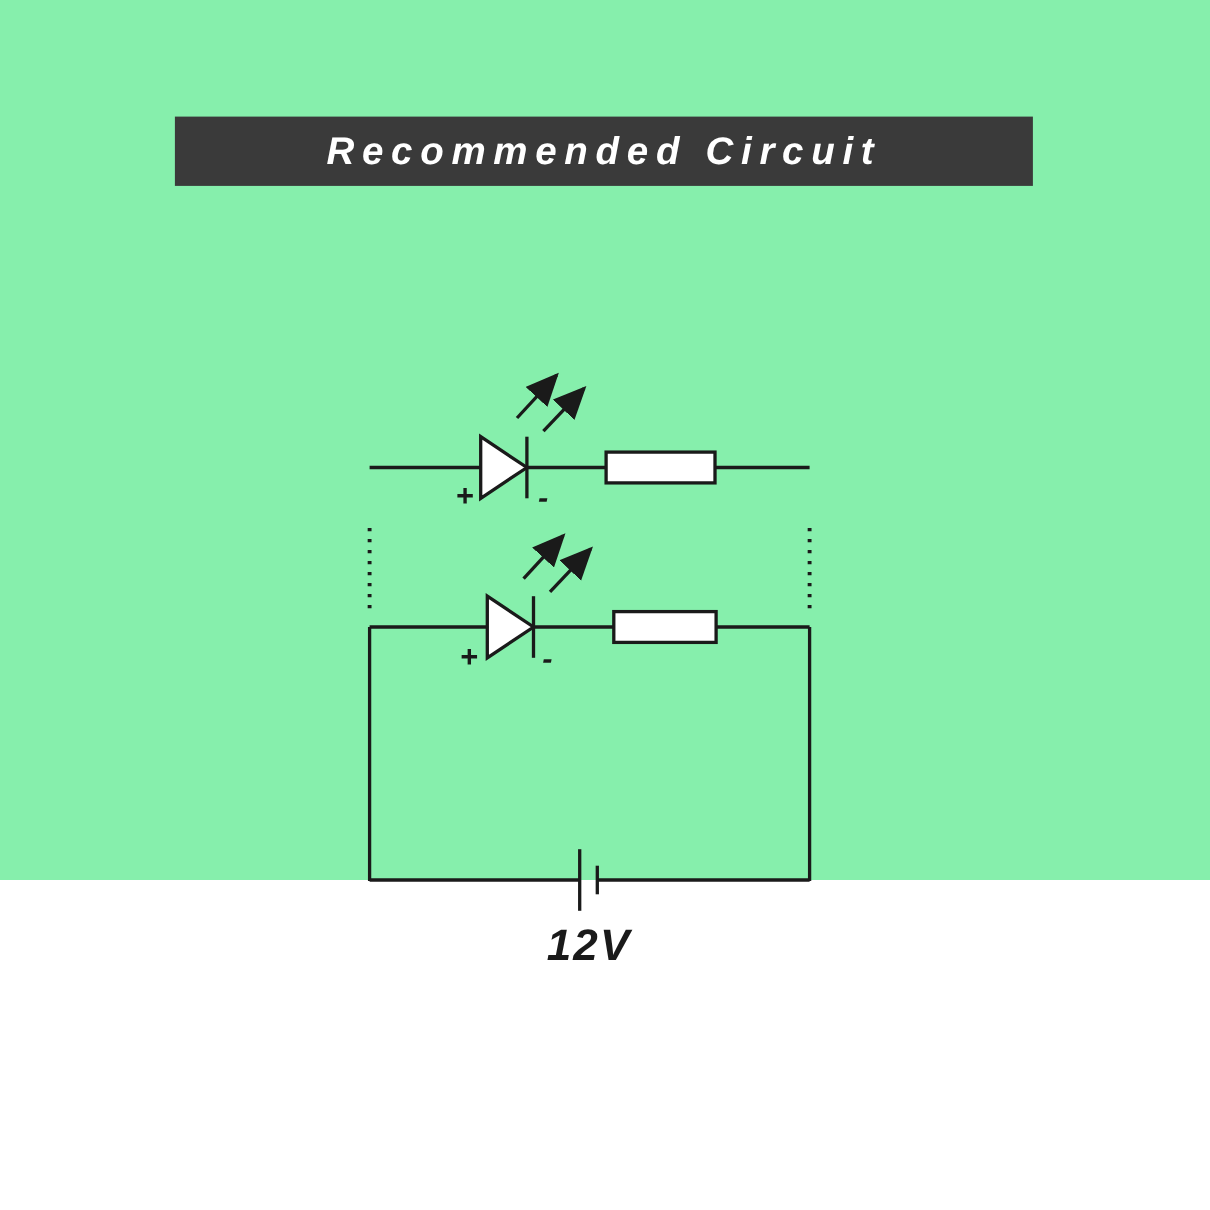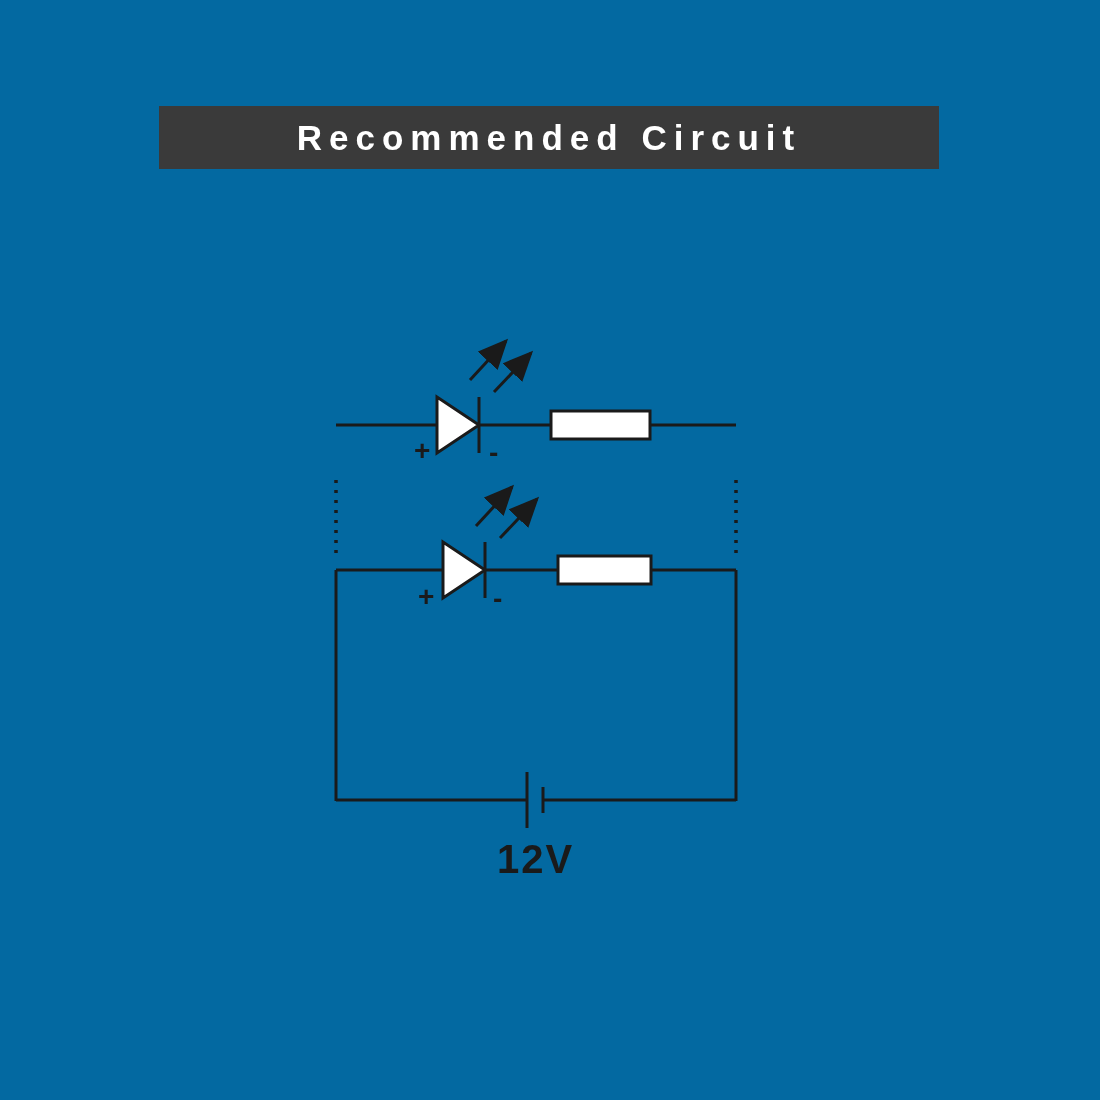--- a/index.html
+++ b/index.html
@@ -7,22 +7,23 @@
     padding: 0;
     width: 1100px;
     height: 1100px;
     background: #ffffff;
     font-family: "Liberation Sans", sans-serif;
     overflow: hidden;
   }
   .stage {
     position: relative;
     width: 1100px;
-    height: 1100px;
-    background: #0369a1;
+    height: 800px;
+    background: #86efac;
+    font-style: italic;
   }
   .title-banner {
     position: absolute;
     left: 159px;
     top: 106px;
     width: 780px;
     height: 63px;
     background: #3a3a3a;
     display: flex;
     align-items: center;

